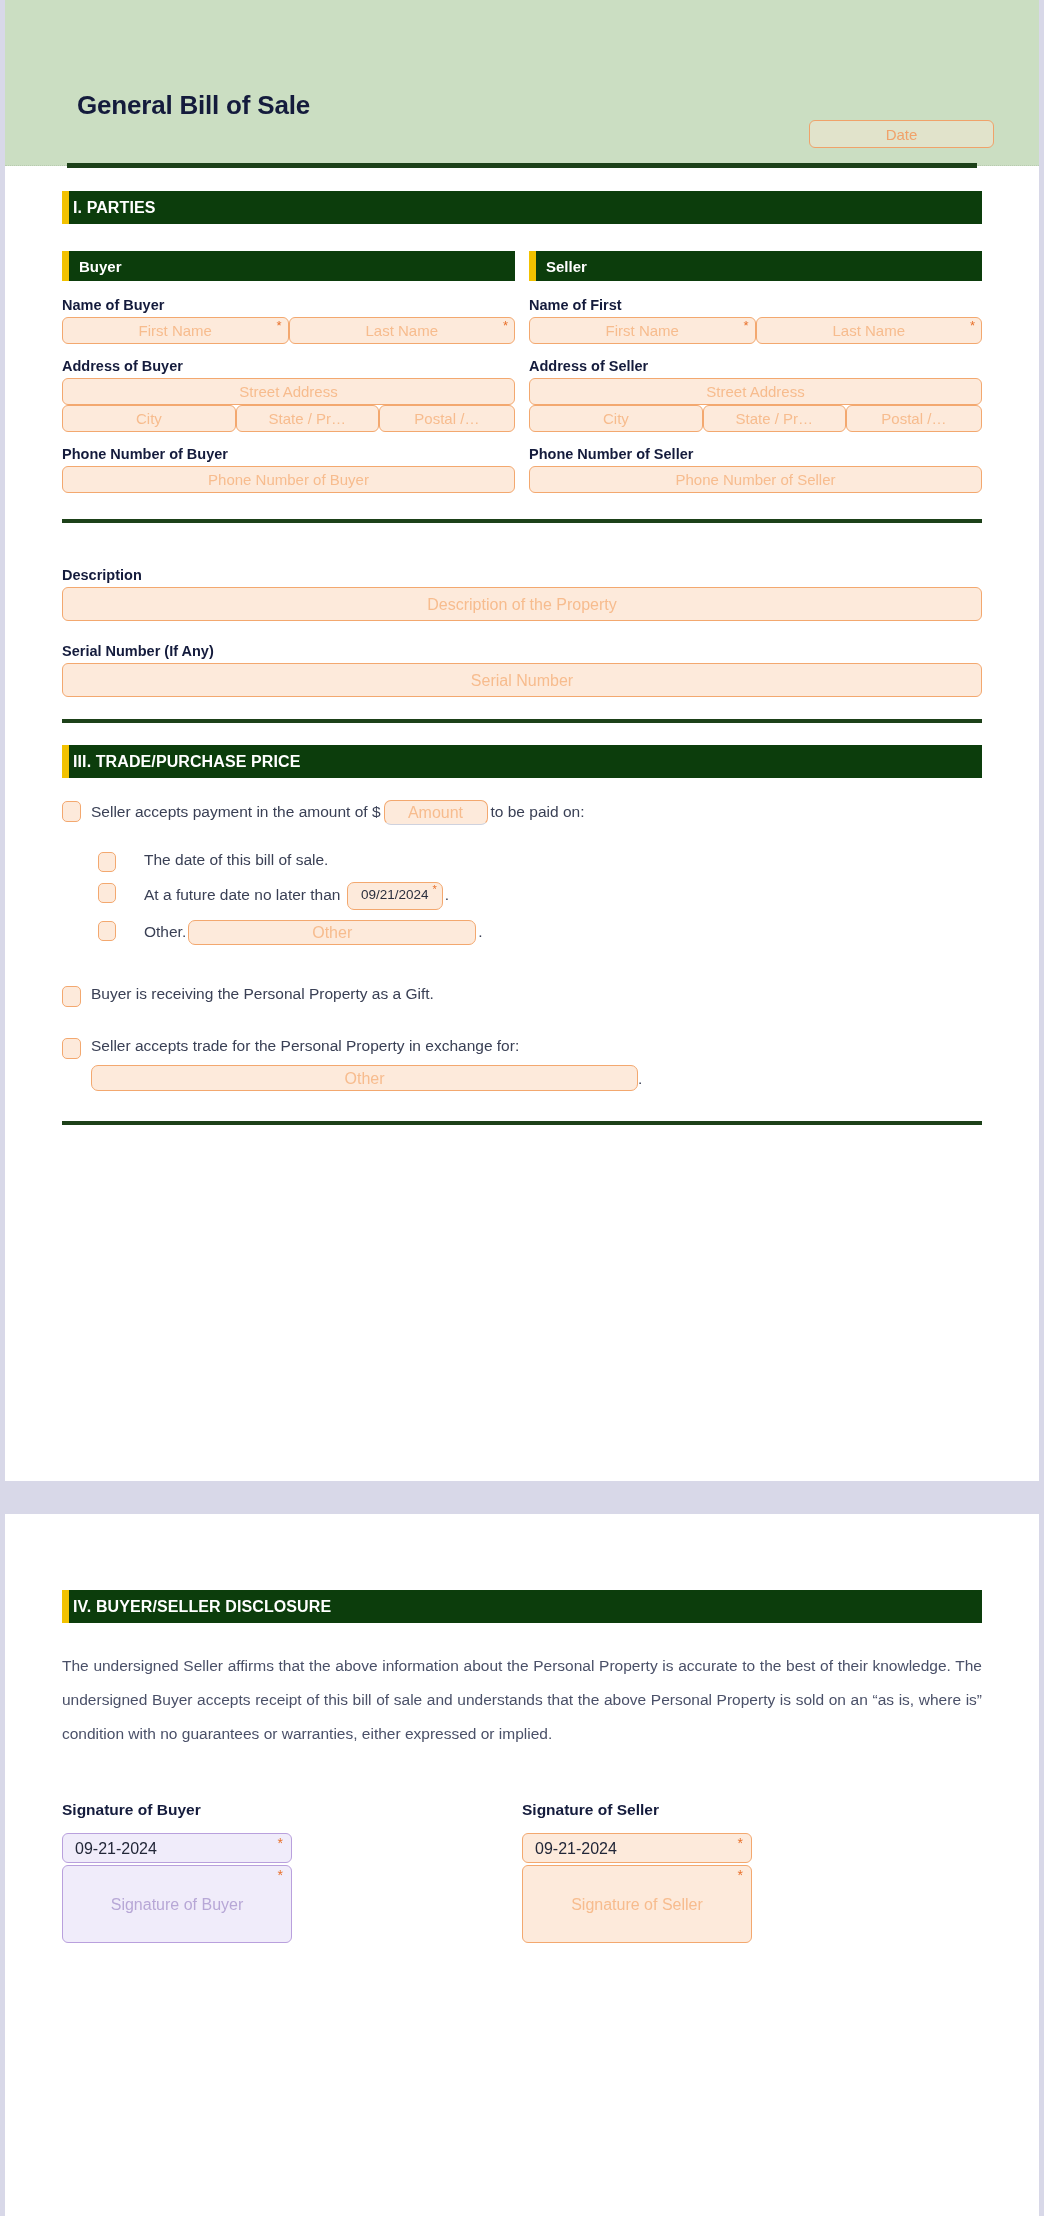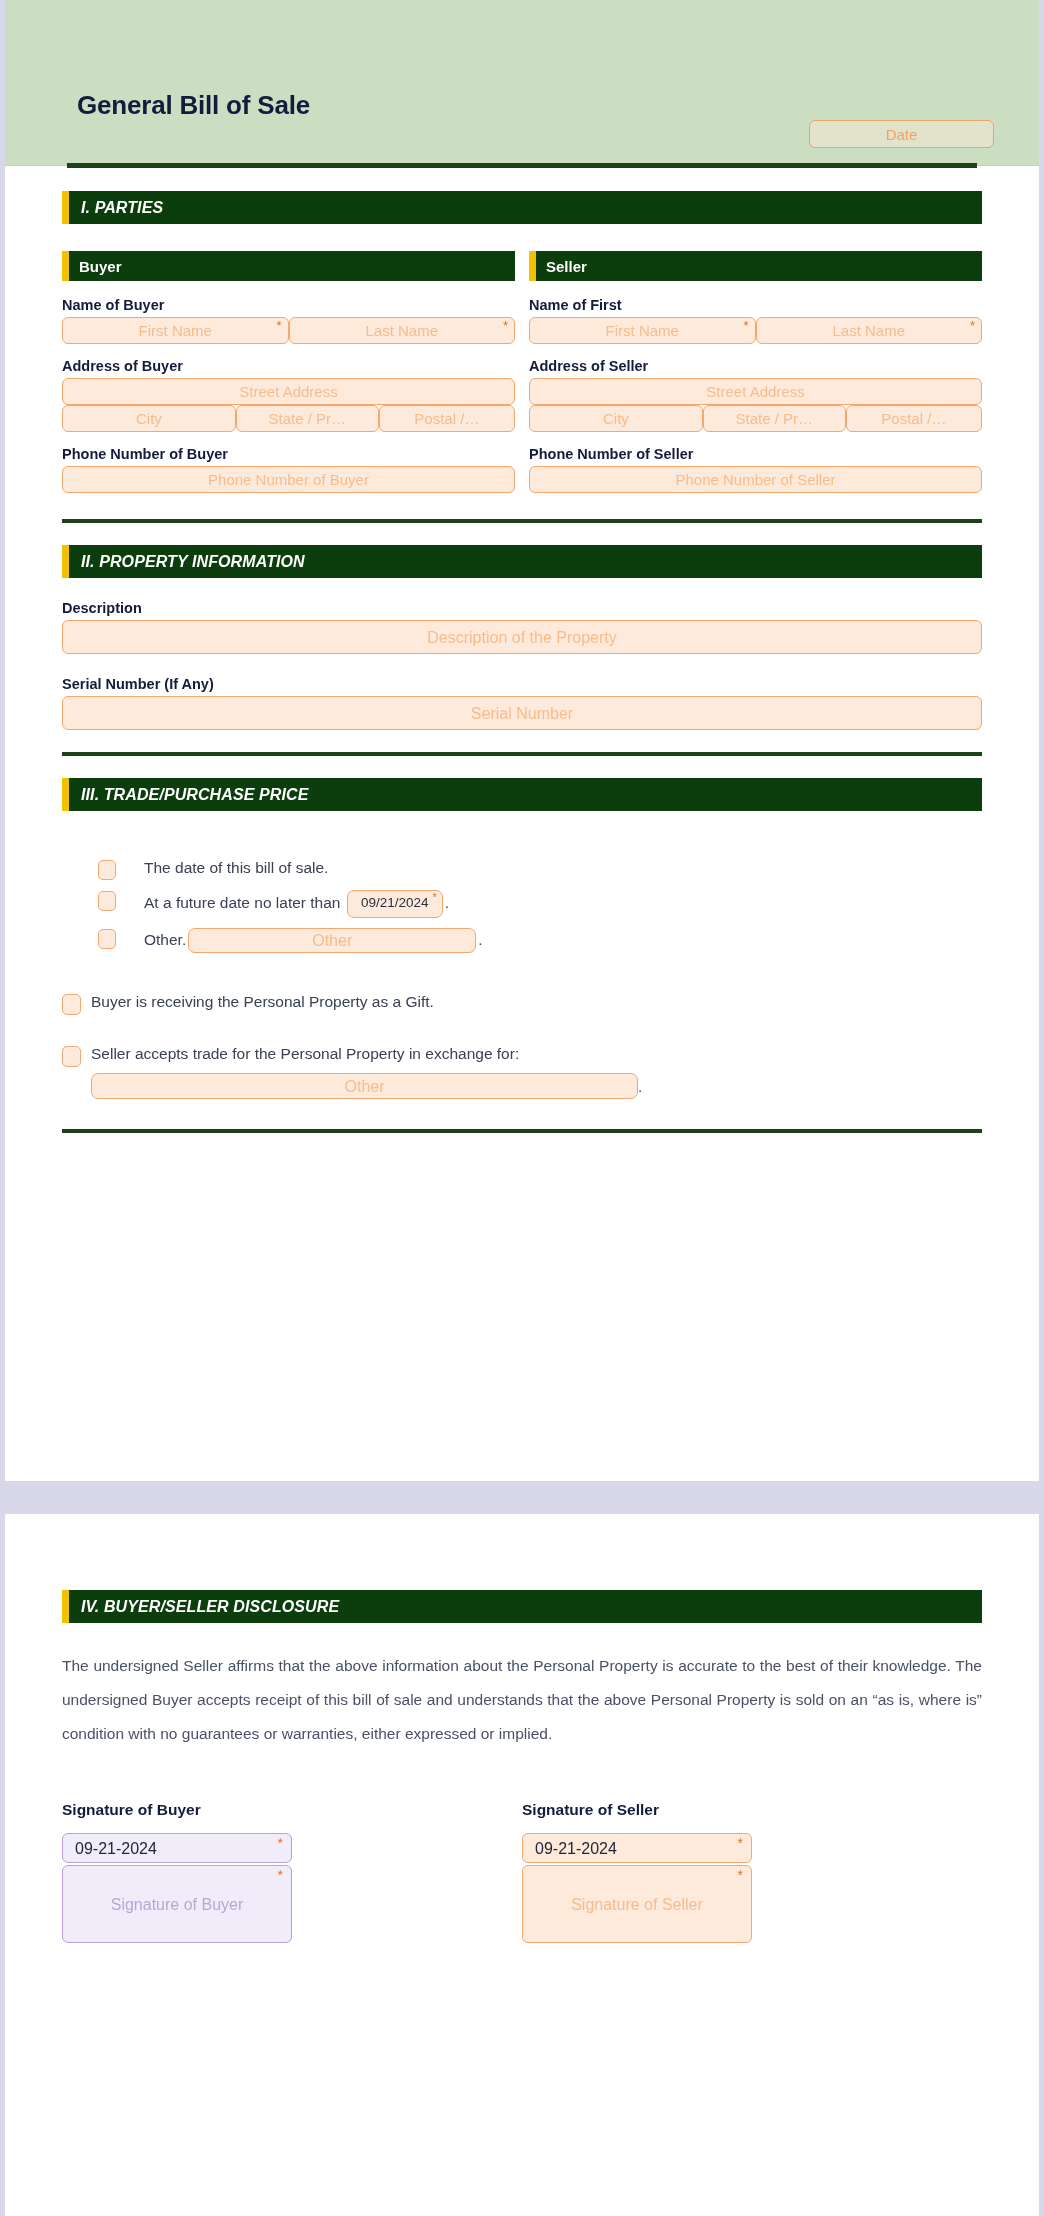--- a/index.html
+++ b/index.html
@@ -82,23 +82,22 @@
     height: 33px;
     background: #0c3d0c;
     display: flex;
     align-items: center;
     border-left: 7px solid #f2c200;
   }
   .sec-bar .sec-label {
     color: #ffffff;
     font-size: 16px;
     font-weight: bold;
-    padding-left: 12px;
+    padding-left: 4px;
     letter-spacing: 0.1px;
-    font-style: italic;
   }
 
   .sub-bar {
     position: relative;
     height: 30px;
     background: #0c3d0c;
     display: flex;
     align-items: center;
     border-left: 7px solid #f2c200;
   }
@@ -390,42 +389,45 @@
 
         <div class="fld-label">Phone Number of Seller</div>
         <div class="inp">Phone Number of Seller</div>
       </div>
     </div>
 
     <div style="height:26px"></div>
     <div class="green-rule"></div>
 
     <div style="height:22px"></div>
-    <div class="sec-bar">
-      <span class="sec-label">II. PROPERTY INFORMATION</span>
-    </div>
 
     <div class="prop-wrap">
       <div class="fld-label">Description</div>
       <div class="inp inp-wide">Description of the Property</div>
 
       <div class="fld-label">Serial Number (If Any)</div>
       <div class="inp inp-wide">Serial Number</div>
     </div>
 
     <div style="height:22px"></div>
     <div class="green-rule"></div>
 
     <div style="height:22px"></div>
     <div class="sec-bar">
       <span class="sec-label">III. TRADE/PURCHASE PRICE</span>
     </div>
 
     <div class="trade">
 
+      <div class="cbrow">
+        <div class="cbox"></div>
+        <div>
+          <span>Seller accepts payment in the amount of $</span><span class="inline-amount">Amount</span><span>to be paid on:</span>
+        </div>
+      </div>
 
       <div class="sub-opts">
         <div class="cbrow">
           <div class="cbox sm"></div>
           <div>The date of this bill of sale.</div>
         </div>
 
         <div class="cbrow">
           <div class="cbox sm"></div>
           <div>

